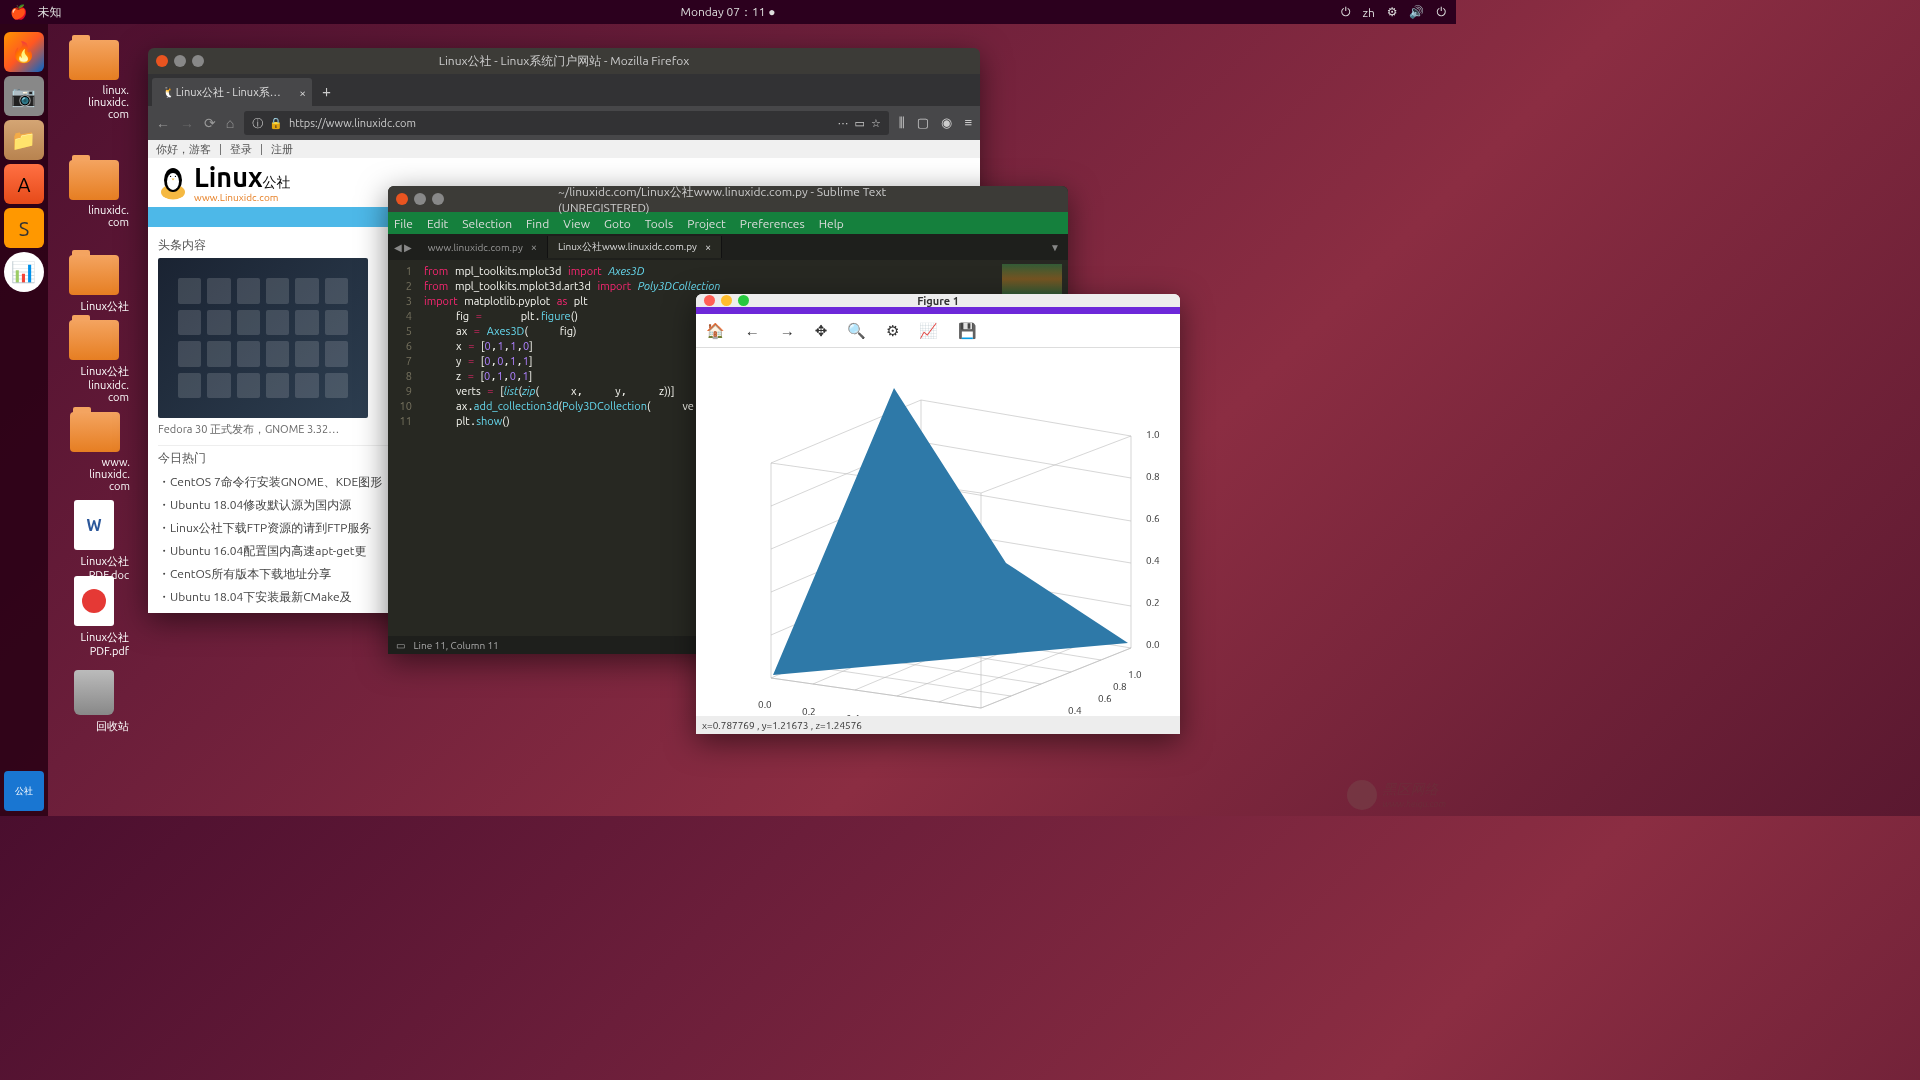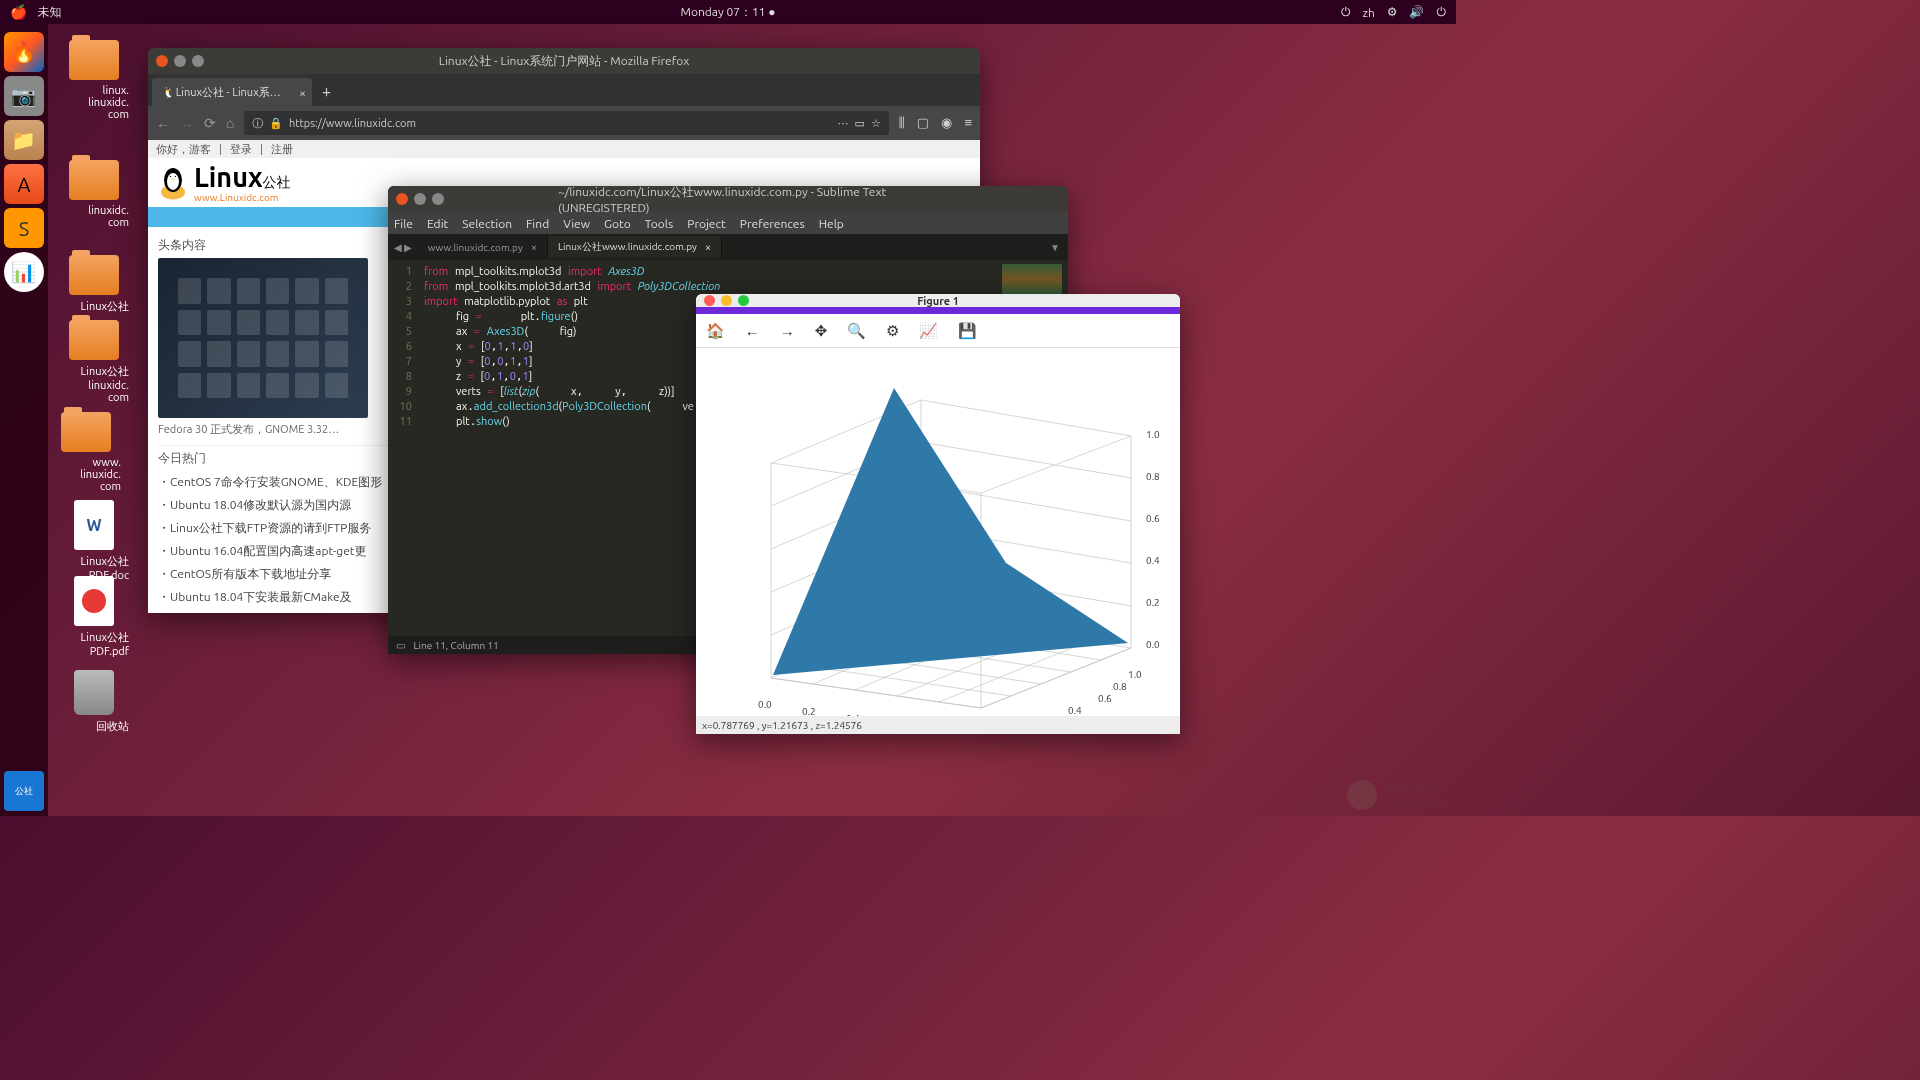--- a/index.html
+++ b/index.html
@@ -56,21 +56,21 @@
 .ff-thumb-grid{position:absolute;top:20px;left:20px;right:20px;bottom:20px;display:grid;grid-template-columns:repeat(6,1fr);grid-template-rows:repeat(4,1fr);gap:6px;}
 .ff-thumb-grid span{background:rgba(255,255,255,0.15);border-radius:2px;}
 .ff-thumb-caption{font-size:11px;color:#666;padding:4px 0;display:flex;align-items:center;}
 .ff-pager{display:flex;gap:2px;margin-left:auto;}
 .ff-pager span{width:14px;height:14px;border:1px solid #ccc;font-size:9px;display:flex;align-items:center;justify-content:center;}
 .ff-pager .active{background:#ddd;}
 .ff-list{font-size:12px;color:#444;}
 .ff-list li{list-style:none;padding:3px 0;}
 .ff-list li::before{content:"・";}
 .sublime-win{left:388px;top:186px;width:680px;height:468px;background:#272822;}
-.sl-menubar{height:22px;background:#404040;display:flex;align-items:center;padding:0 6px;gap:14px;color:#ddd;font-size:12px;}
+.sl-menubar{height:22px;background:#15803d;display:flex;align-items:center;padding:0 6px;gap:14px;color:#ddd;font-size:12px;}
 .sl-tabbar{height:26px;background:#1e1f1c;display:flex;align-items:center;}
 .sl-arrows{color:#888;font-size:10px;padding:0 6px;display:flex;gap:2px;}
 .sl-tab{height:22px;padding:0 10px;color:#999;font-size:10px;display:flex;align-items:center;gap:8px;border-right:1px solid #111;}
 .sl-tab.active{background:#272822;color:#ddd;}
 .sl-tab-close{font-size:11px;}
 .sl-dropdown{margin-left:auto;color:#888;padding:0 8px;font-size:10px;}
 .sl-editor{display:flex;height:376px;}
 .sl-gutter{width:30px;background:#272822;color:#75715e;font-size:11px;text-align:right;padding:4px 6px 0 0;font-family:Consolas,monospace;line-height:15px;}
 .sl-code{flex:1;padding:4px 6px;font-family:Consolas,monospace;font-size:11px;line-height:15px;color:#f8f8f2;white-space:pre;}
 .sl-minimap{width:70px;background:#272822;padding:4px;}
@@ -145,21 +145,21 @@
     <div class="desktop-icon" style="left: 59px; top: 255px;">
       <div class="folder"></div>
       <div style="white-space: pre-line;">Linux公社</div>
     </div>
     <div class="desktop-icon" style="left: 59px; top: 320px;">
       <div class="folder"></div>
       <div style="white-space: pre-line;">Linux公社
 linuxidc.
 com</div>
     </div>
-    <div class="desktop-icon" style="left: 51px; top: 412px;">
+    <div class="desktop-icon" style="left: 60px; top: 412px;">
       <div class="folder"></div>
       <div style="white-space: pre-line;">www.
 linuxidc.
 com</div>
     </div>
     <div class="desktop-icon" style="left: 59px; top: 500px;">
       <div class="doc">W</div>
       <div style="white-space: pre-line;">Linux公社
 PDF.doc</div>
     </div>

